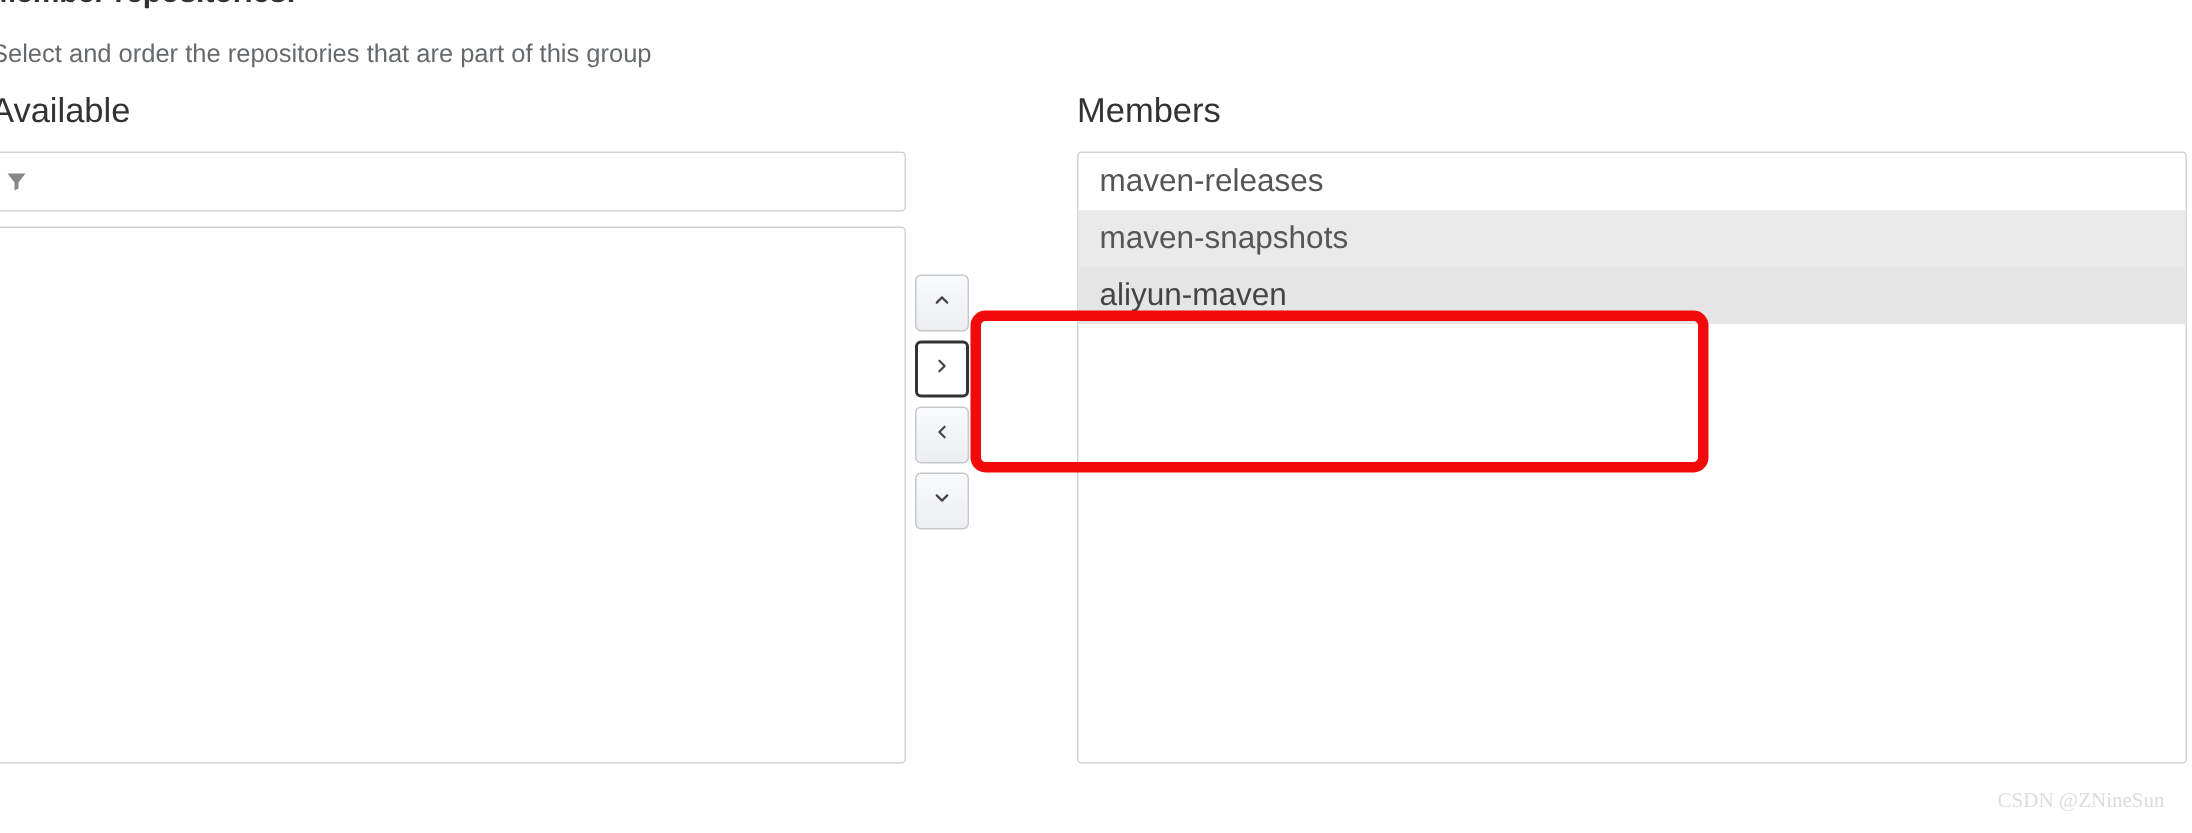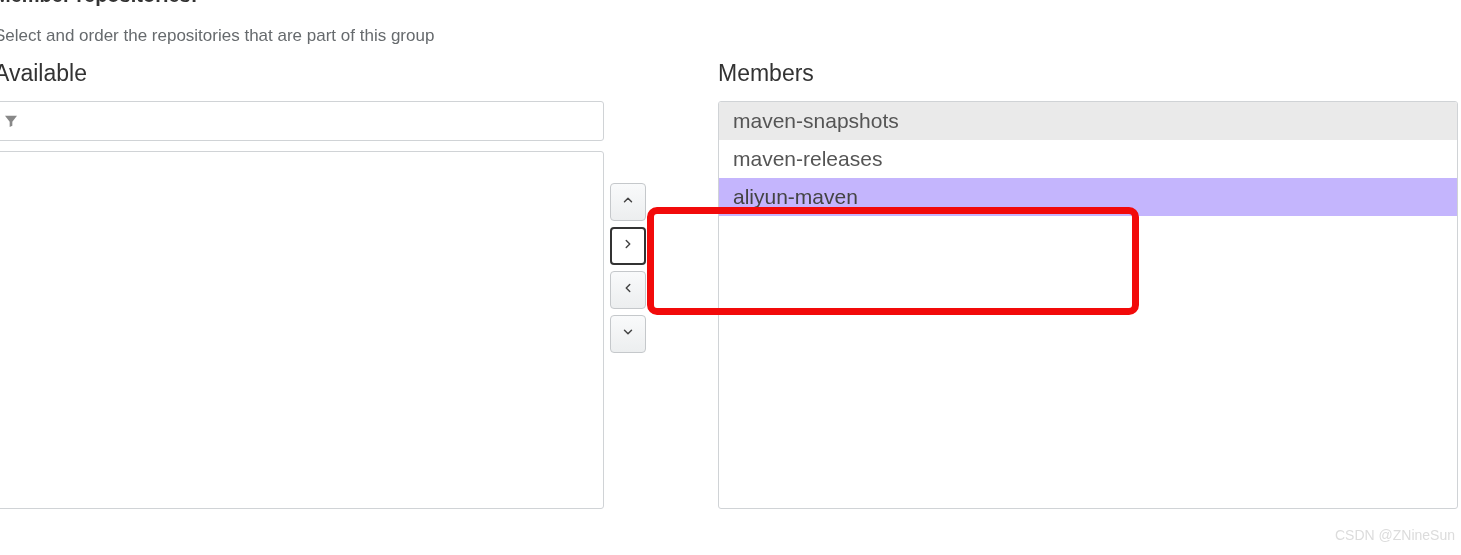--- a/index.html
+++ b/index.html
@@ -87,21 +87,21 @@
       background: #fff;
       overflow: hidden;
     }
     .list-item {
       font-size: 21px;
       color: #555;
       padding: 7px 14px;
       cursor: pointer;
     }
     .list-item.alt { background: #eaeaea; }
-    .list-item.selected { background: #c4b5fd; color: #444; }
+    .list-item.selected { background: #e5e5e5; color: #444; }
 
     .transfer-buttons {
       position: absolute;
       top: 183px;
       left: 610px;
       display: flex;
       flex-direction: column;
       gap: 6px;
     }
     .tbtn {
@@ -124,25 +124,25 @@
       top: 207px;
       left: 647px;
       width: 492px;
       height: 108px;
       border: 7px solid #f20a0a;
       border-radius: 10px;
       pointer-events: none;
     }
     .watermark {
       position: absolute;
-      right: 6px;
+      right: 18px;
       bottom: 12px;
       font-size: 14px;
       color: #dcdcdc;
-      font-family: Liberation Sans, sans-serif;
+      font-family: Liberation Serif, serif;
     }
   </style>
 </head>
 <body>
 
 <div class="section-title">Member repositories:</div>
 <div class="description">Select and order the repositories that are part of this group</div>
 
 <div class="available-col">
   <div class="column-label available-label">Available</div>
@@ -183,21 +183,21 @@
       <svg viewBox="0 0 24 24">
           <polyline points="6 9 12 15 18 9"></polyline>
         </svg>
     </span>
   </div>
 </div>
 
 <div class="members-col">
   <div class="column-label members-label">Members</div>
   <div class="members-list">
+    <div class="list-item">maven-releases</div>
     <div class="list-item alt">maven-snapshots</div>
-    <div class="list-item">maven-releases</div>
     <div class="list-item alt selected">aliyun-maven</div>
   </div>
 </div>
 
 <div class="highlight-box"></div>
 
 <div class="watermark">CSDN @ZNineSun</div>
 
 </body></html>

